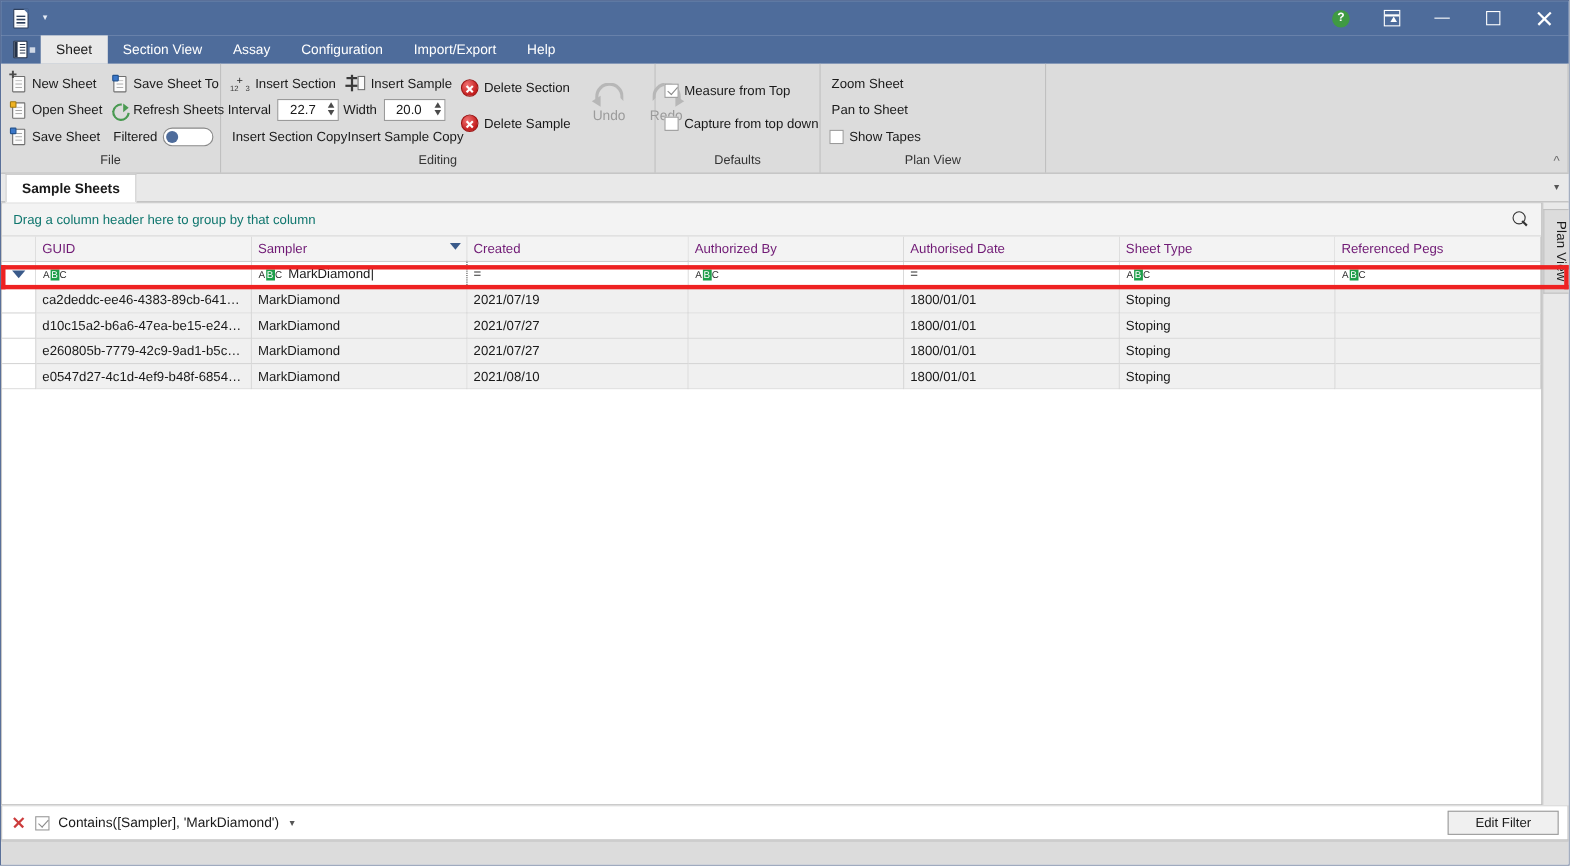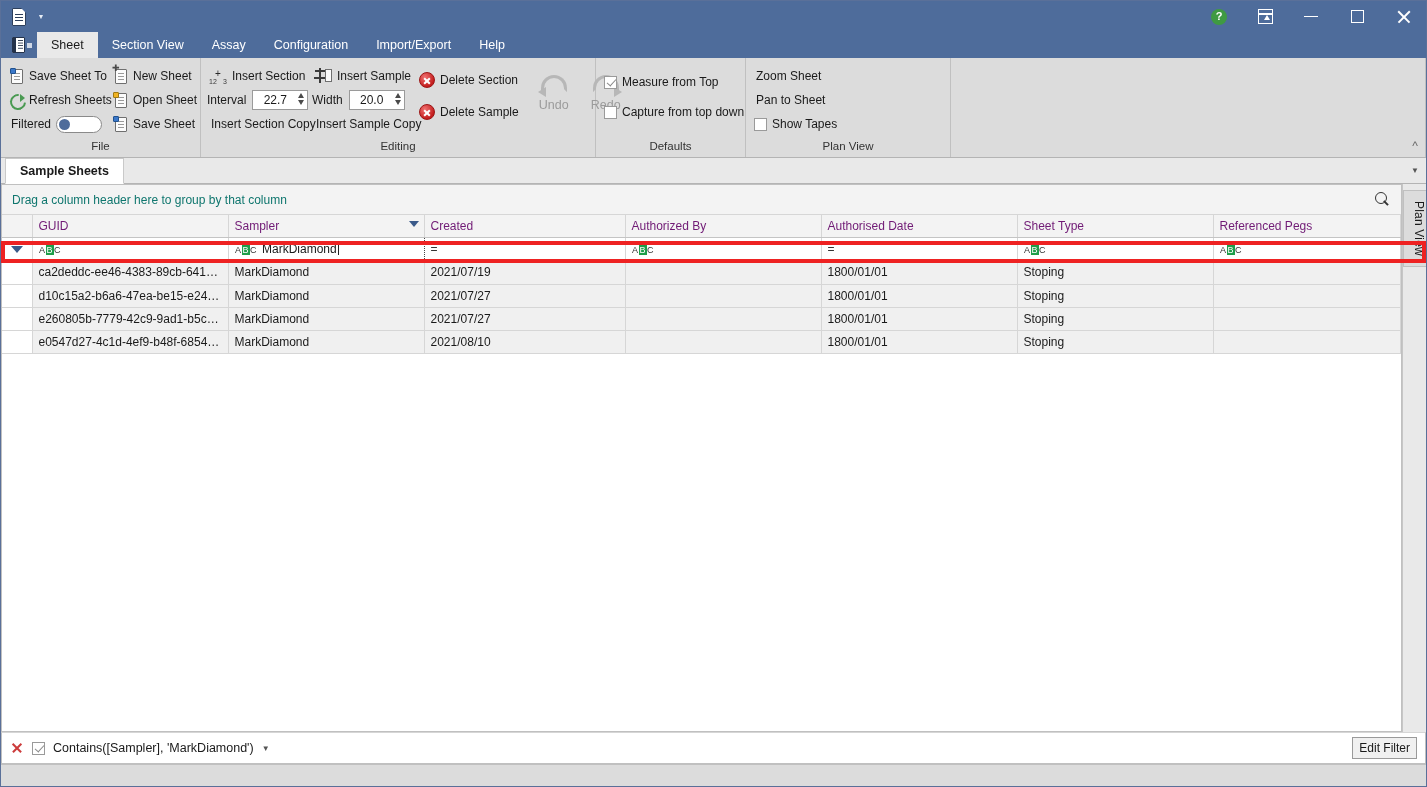--- a/index.html
+++ b/index.html
@@ -545,21 +545,21 @@
   .fx-close::before, .fx-close::after {
     content:""; position:absolute; left:1px; top:6px; width:12px;height:1.6px;background:#cc3b3b;
   }
   .fx-close::before{transform:rotate(45deg);}
   .fx-close::after{transform:rotate(-45deg);}
   .filter-expr { font-size: 12.5px; }
   .fx-caret { font-size: 8px; color:#555; }
   .edit-filter-btn {
     margin-left: auto;
     height: 22px;
-    padding: 0 6px;
+    padding: 0 24px;
     font-size: 12px;
     background: #f0f0f0;
     border: 1px solid #9a9a9a;
     display: flex; align-items: center;
   }
   .statusbar {
     height: 22px;
     background: #dcdcdc;
     border-top: 1px solid #c0c0c0;
     flex: 0 0 auto;
@@ -618,60 +618,60 @@
       </div>
     <div class="mtab">
         <span>Help</span>
       </div>
   </div>
 
   <div class="ribbon">
 
     <div class="rgroup" style="width:200px">
       <div class="rgroup-body">
+        <div class="rcol" style="width:96px">
+          <div class="ritem">
+            <span class="ic-doc">
+                <span class="page"></span>
+                <span class="tag tag-new"></span>
+              </span>
+            <span>New Sheet</span>
+          </div>
+          <div class="ritem">
+            <span class="ic-doc">
+                <span class="page"></span>
+                <span class="tag tag-open"></span>
+              </span>
+            <span>Open Sheet</span>
+          </div>
+          <div class="ritem">
+            <span class="ic-doc">
+                <span class="page"></span>
+                <span class="tag tag-save"></span>
+              </span>
+            <span>Save Sheet</span>
+          </div>
+        </div>
         <div class="rcol" style="width:104px">
           <div class="ritem">
             <span class="ic-doc">
                 <span class="page"></span>
                 <span class="tag tag-saveto"></span>
               </span>
             <span>Save Sheet To</span>
           </div>
           <div class="ritem">
             <span class="ic-refresh"></span>
             <span>Refresh Sheets</span>
           </div>
           <div class="ritem plain">
             <span>Filtered</span>
             <span class="toggle-sw">
                 <span class="knob"></span>
               </span>
-          </div>
-        </div>
-        <div class="rcol" style="width:96px">
-          <div class="ritem">
-            <span class="ic-doc">
-                <span class="page"></span>
-                <span class="tag tag-new"></span>
-              </span>
-            <span>New Sheet</span>
-          </div>
-          <div class="ritem">
-            <span class="ic-doc">
-                <span class="page"></span>
-                <span class="tag tag-open"></span>
-              </span>
-            <span>Open Sheet</span>
-          </div>
-          <div class="ritem">
-            <span class="ic-doc">
-                <span class="page"></span>
-                <span class="tag tag-save"></span>
-              </span>
-            <span>Save Sheet</span>
           </div>
         </div>
       </div>
       <div class="rgroup-title">File</div>
     </div>
 
     <div class="rgroup" style="width:395px">
       <div class="rgroup-body">
         <div class="rcol" style="width:105px">
           <div class="ritem">

